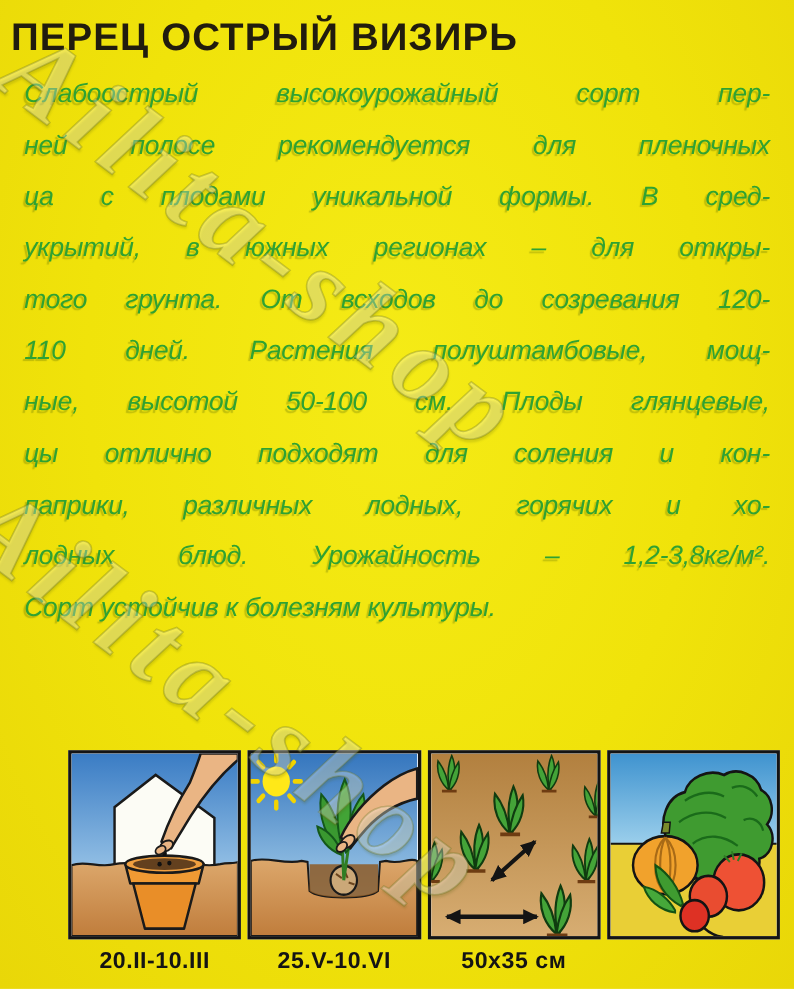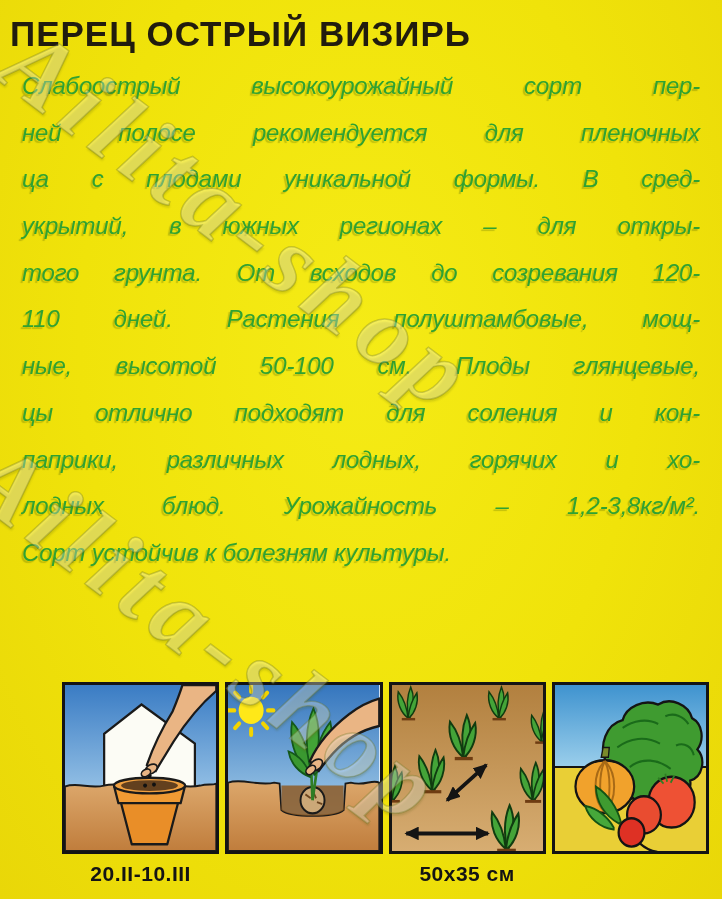--- a/index.html
+++ b/index.html
@@ -163,20 +163,21 @@
           <path d="M95,118 L93,76 M95,118 L101,80" stroke="#2f7d24" stroke-width="3" fill="none"></path>
           <path d="M93,92 C78,80 68,60 72,38 C84,50 92,70 94,90 Z" fill="#3a9830" stroke="#14581a" stroke-width="2"></path>
           <path d="M97,92 C112,80 120,58 115,38 C104,50 97,70 96,90 Z" fill="#47ab3a" stroke="#14581a" stroke-width="2"></path>
           <path d="M94,90 C86,66 87,42 96,24 C105,42 103,68 96,90 Z" fill="#42a436" stroke="#14581a" stroke-width="2"></path>
           <path d="M92,94 C80,90 70,80 68,68 C80,72 89,82 92,92 Z" fill="#3a9830" stroke="#14581a" stroke-width="2"></path>
           <path d="M170,14 L170,42 C150,46 132,56 118,70 C112,76 106,83 102,88 L92,78 C100,62 116,44 136,30 C146,23 158,17 170,14 Z" fill="#eab584" stroke="#1a1a1a" stroke-width="2.5"></path>
           <ellipse cx="99" cy="82" rx="8" ry="5" fill="#eab584" stroke="#1a1a1a" stroke-width="1.8" transform="rotate(-35 99 82)"></ellipse>
           <ellipse cx="93" cy="87" rx="6" ry="4" fill="#eab584" stroke="#1a1a1a" stroke-width="1.8" transform="rotate(-35 93 87)"></ellipse>
         </svg>
       </div>
+      <figcaption class="pic-caption">25.V-10.VI</figcaption>
     </figure>
 
     <figure class="picto">
       <div class="pic-box">
         <svg viewBox="0 0 170 170" preserveAspectRatio="none">
           <defs>
             <linearGradient id="p3g" x1="0" y1="0" x2="0" y2="1">
               <stop offset="0" stop-color="#b2803f"></stop>
                 <stop offset="1" stop-color="#d7ad72"></stop>
             </linearGradient>

